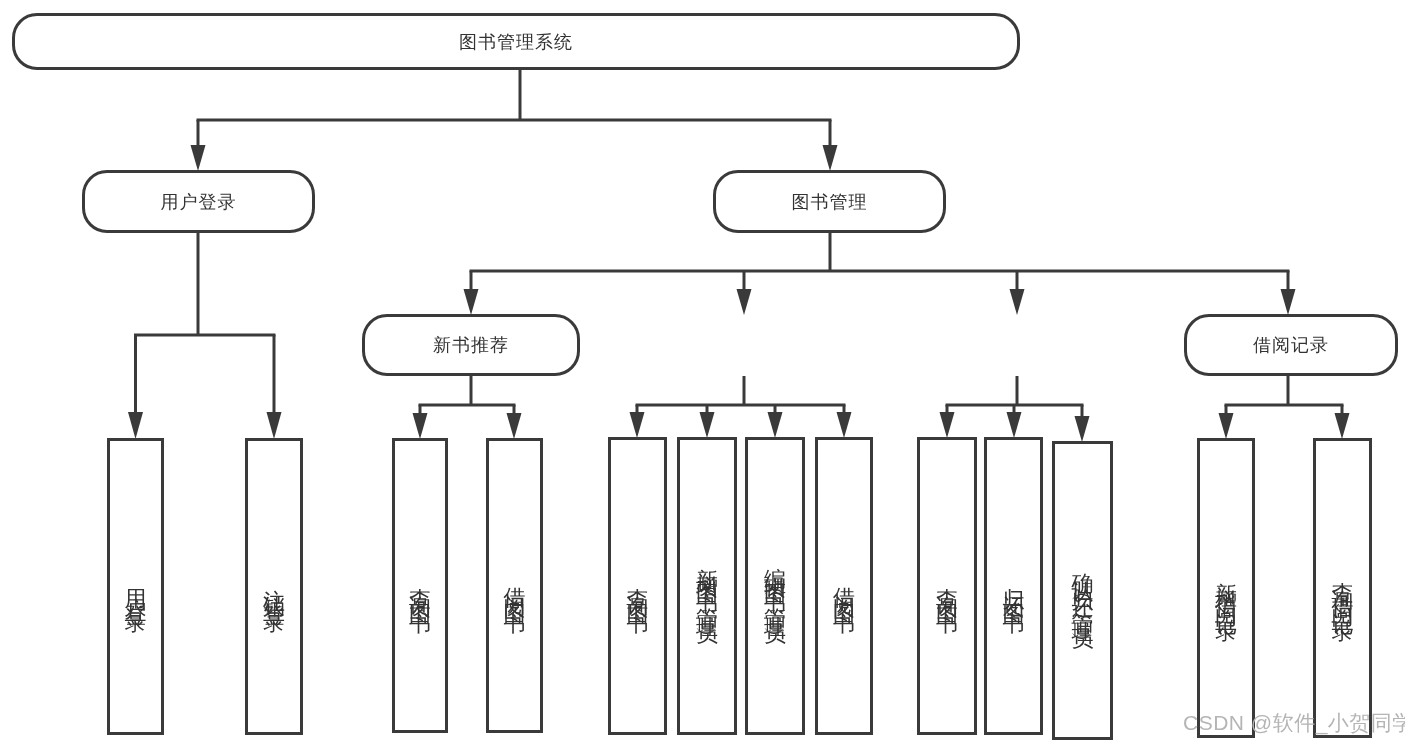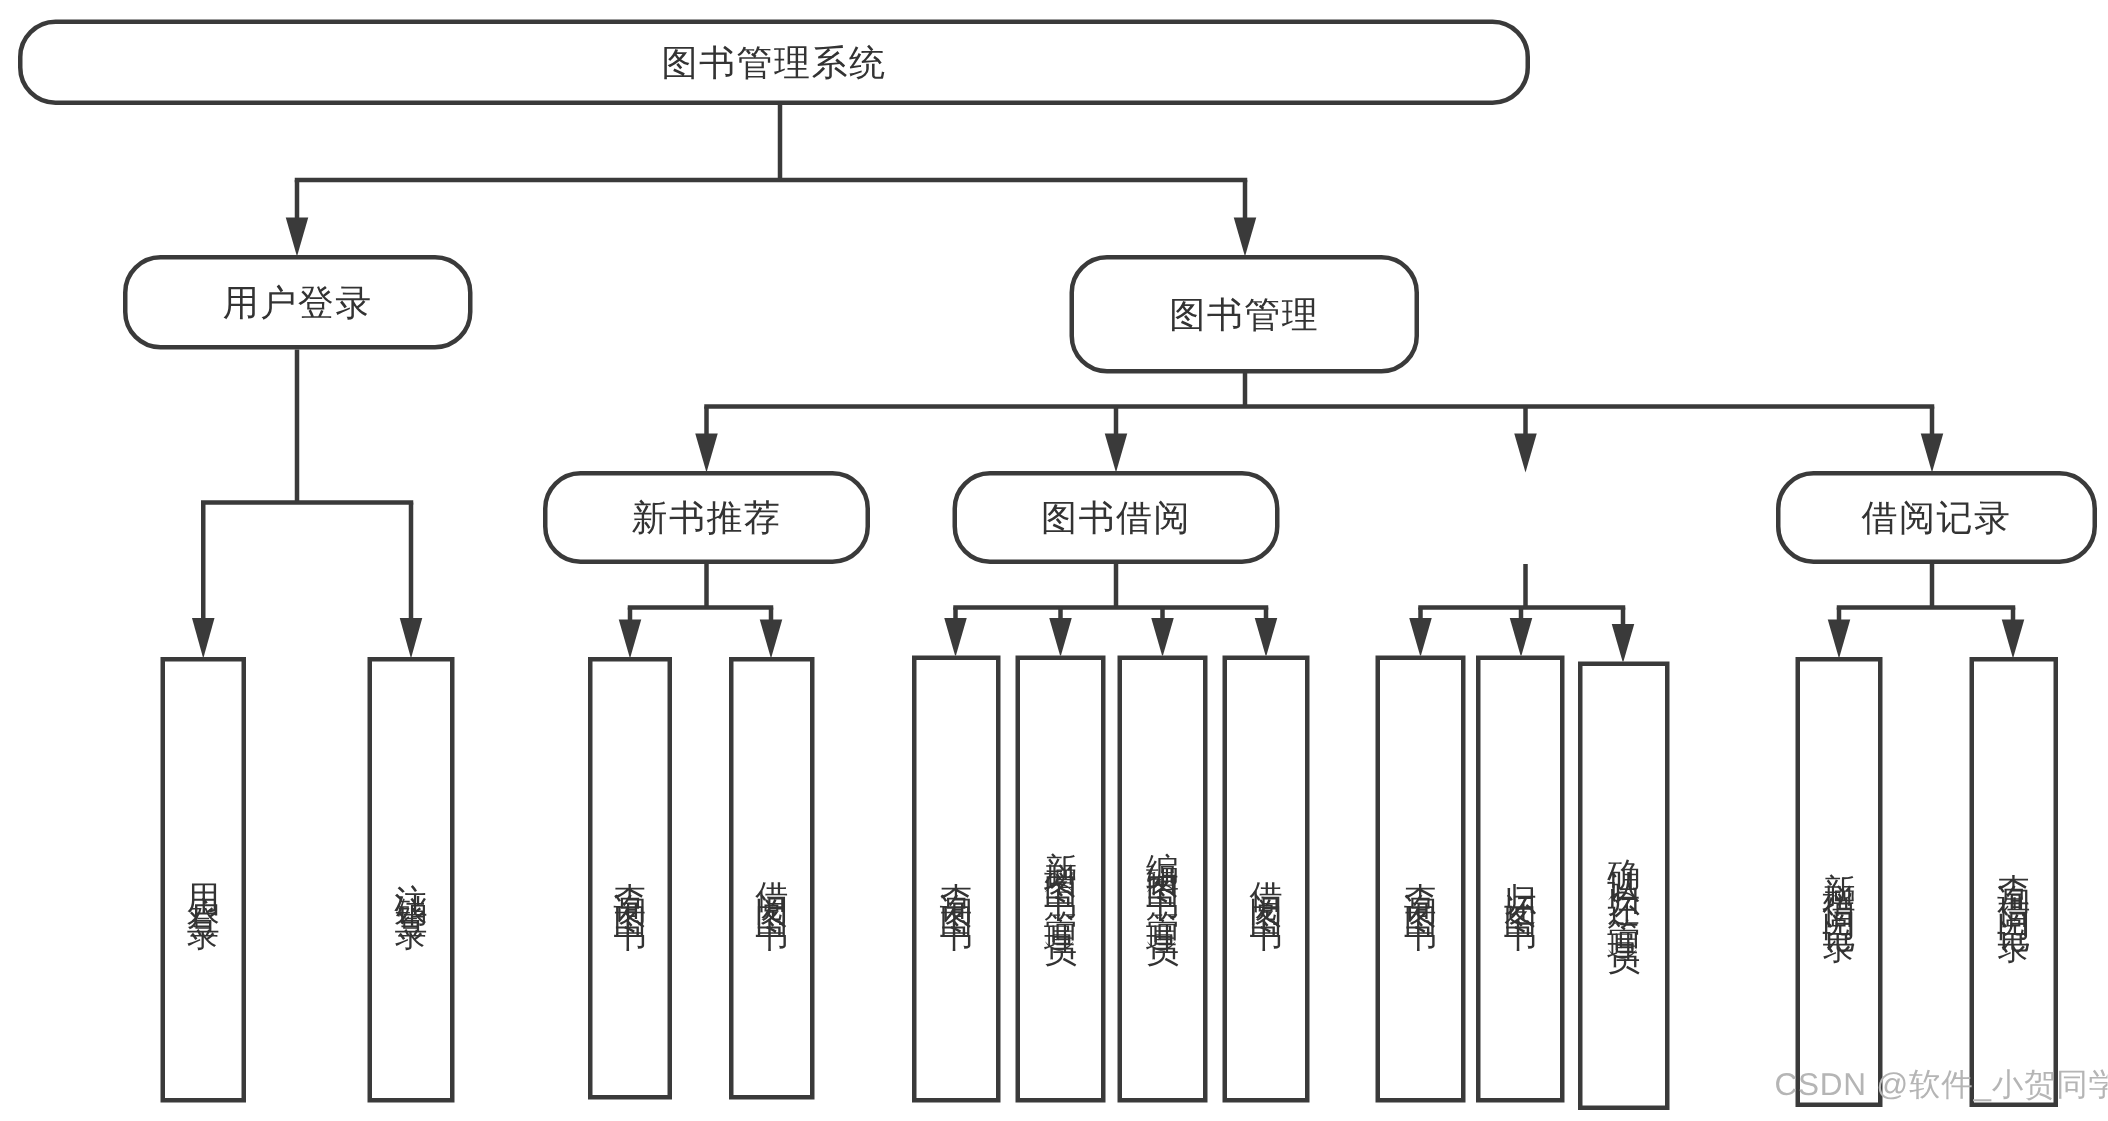--- a/index.html
+++ b/index.html
@@ -19,21 +19,21 @@
     position: absolute;
     box-sizing: border-box;
     border: 3px solid #3a3a3a;
     background: #ffffff;
     color: #333333;
     display: flex;
     align-items: center;
     justify-content: center;
     z-index: 2;
   }
-  .h-node { font-size: 24px; letter-spacing: 1px; white-space: nowrap; border-radius: 25px; }
+  .h-node { font-size: 18px; letter-spacing: 1px; white-space: nowrap; border-radius: 25px; }
   .v-node span {
     writing-mode: vertical-rl;
     text-orientation: mixed;
     font-size: 22px;
     letter-spacing: 8px;
     line-height: 1;
     color: #333333;
   }
   .watermark {
     position: absolute;
@@ -117,29 +117,26 @@
     </g>
   </svg>
 
   <div class="node h-node" style="left:12px; top:13px; width:1008px; height:57px;">
     <span>图书管理系统</span>
   </div>
 
   <div class="node h-node" style="left:82px; top:170px; width:233px; height:63px;">
     <span>用户登录</span>
   </div>
-  <div class="node h-node" style="left:713px; top:170px; width:233px; height:79px;">
+  <div class="node h-node" style="left:713px; top:170px; width:233px; height:63px;">
     <span>图书管理</span>
   </div>
 
   <div class="node h-node" style="left:362px; top:314px; width:218px; height:62px;">
     <span>新书推荐</span>
-  </div>
-  <div class="node h-node" style="left:635px; top:314px; width:218px; height:62px;">
-    <span>图书借阅</span>
   </div>
   <div class="node h-node" style="left:1184px; top:314px; width:214px; height:62px;">
     <span>借阅记录</span>
   </div>
 
   <div class="node v-node" style="left:107px; top:438px; width:57px; height:297px;">
     <span>用户登录</span>
   </div>
   <div class="node v-node" style="left:245px; top:438px; width:58px; height:297px;">
     <span>注销登录</span>

